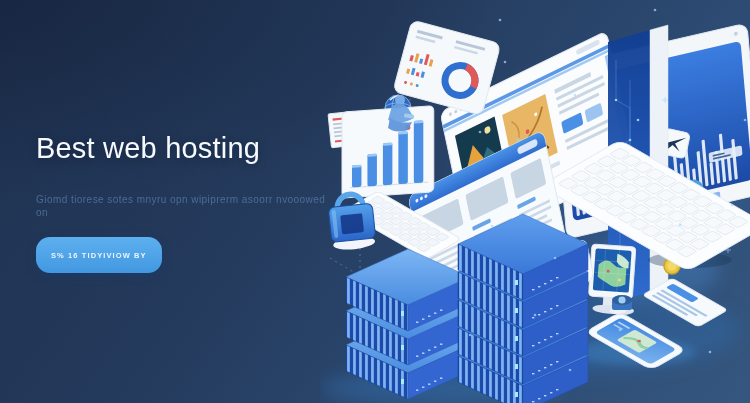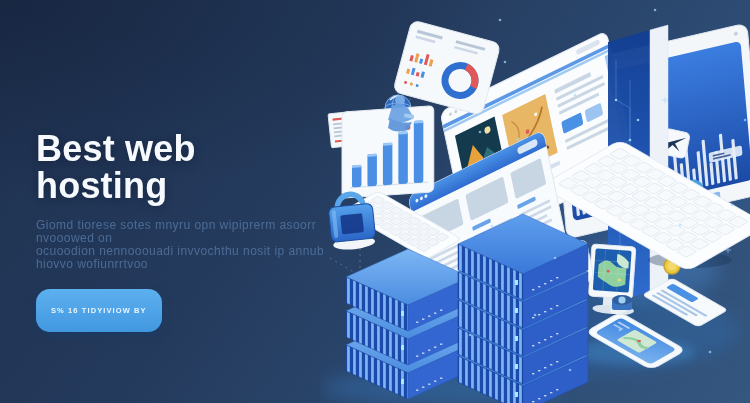--- a/index.html
+++ b/index.html
@@ -2,44 +2,43 @@
 <html><head>
 <meta charset="utf-8">
 <style>
   html,body{margin:0;padding:0;background:#0e1c30;}
   .page{position:relative;width:750px;height:403px;overflow:hidden;
         font-family:"Liberation Sans",sans-serif;
         background:linear-gradient(125deg,#1f3150 0%,#243a5c 38%,#2c4a72 70%,#35577f 100%);}
   .page::after{content:"";position:absolute;inset:0;pointer-events:none;
         background:radial-gradient(120% 90% at 0% 0%,rgba(10,20,40,.35),transparent 55%);}
   .copy{position:absolute;left:36px;top:130px;width:300px;z-index:5;}
-  .title{color:#f6f9fd;font-size:36px;line-height:37px;font-weight:700;
+  .title{color:#f6f9fd;font-size:29px;line-height:37px;font-weight:400;
          letter-spacing:.2px;text-shadow:0 2px 8px rgba(5,15,35,.35);}
-  .desc{margin-top:15px;color:#50719c;font-size:12px;line-height:13px;
+  .desc{margin-top:26px;color:#50719c;font-size:10px;line-height:13px;
         letter-spacing:.45px;filter:blur(.3px);opacity:.9;}
   .cta{margin-top:18px;display:inline-flex;align-items:center;justify-content:center;
-       height:43px;padding:0 15px;border:none;border-radius:14px;cursor:pointer;
+       height:36px;padding:0 15px;border:none;border-radius:14px;cursor:pointer;
        background:linear-gradient(180deg,#5db0ef,#4298e0);color:#eaf5ff;
        font-family:"Liberation Sans",sans-serif;font-size:7.5px;font-weight:700;
        letter-spacing:1.1px;box-shadow:0 3px 10px rgba(20,60,110,.45);}
   .art{position:absolute;left:320px;top:0;width:430px;height:403px;z-index:1;}
   .art svg{display:block;}
 </style>
 </head>
 <body>
 
 <div class="page">
 
   <div class="copy">
     <div class="title">
       <div>Best web hosting</div>
     </div>
     <div class="desc">
       <div>Giomd tiorese sotes mnyru opn wipiprerm asoorr nvooowed on</div>
-      <div>ocuoodion nennooouadi invvochthu nosit ip annub hiovvo wofiunrrtvoo</div>
     </div>
     <button class="cta">S% 16 TIDYIVIOW BY</button>
   </div>
 
   <div class="art">
   <svg width="430" height="403" viewBox="0 0 430 403" xmlns="http://www.w3.org/2000/svg">
     <defs>
       <linearGradient id="gradTopL" x1="0" y1="0" x2="0" y2="1">
         <stop offset="0" stop-color="#7cb6f4"></stop>
             <stop offset="1" stop-color="#4b8ce0"></stop>

